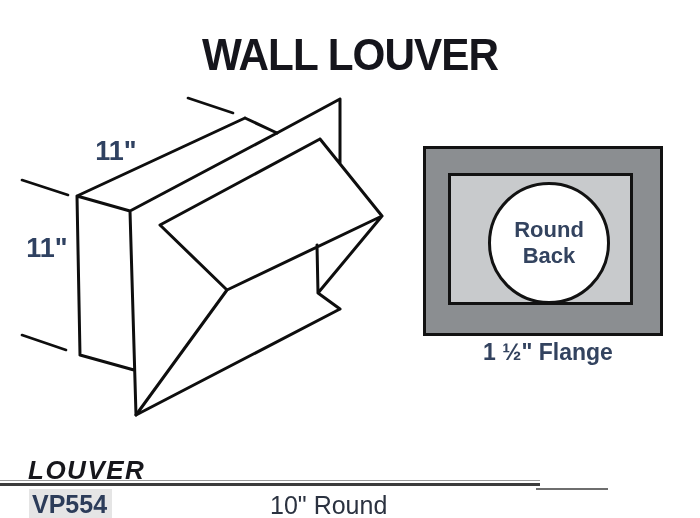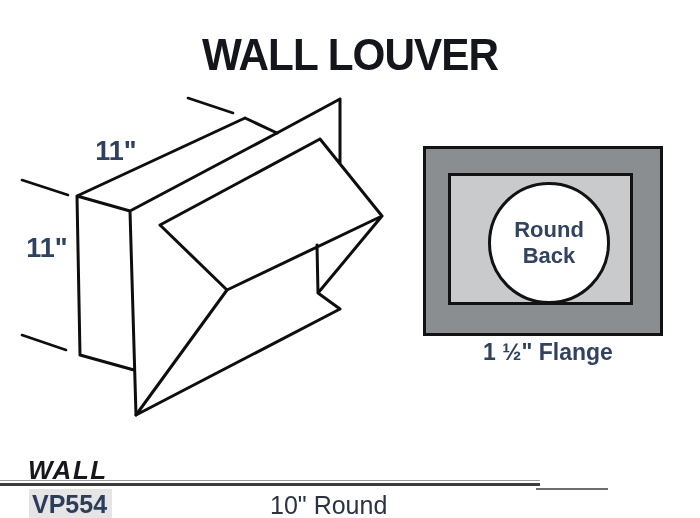--- a/index.html
+++ b/index.html
@@ -92,21 +92,21 @@
 
   <div class="bv-outer">
     <div class="bv-inner"></div>
     <div class="bv-circle">
       <span class="bv-text">Round</span>
       <span class="bv-text">Back</span>
     </div>
   </div>
   <div class="bv-caption">1 ½" Flange</div>
 
-  <div class="th model">WALL</div>
+  <div class="th model">LOUVER</div>
   <div class="rule-thin"></div>
   <div class="rule-thick"></div>
   <div class="rule-right"></div>
 
   <div class="cell-model">VP554</div>
   <div class="cell-desc">10" Round</div>
 
 </div>
 
 </body></html>

